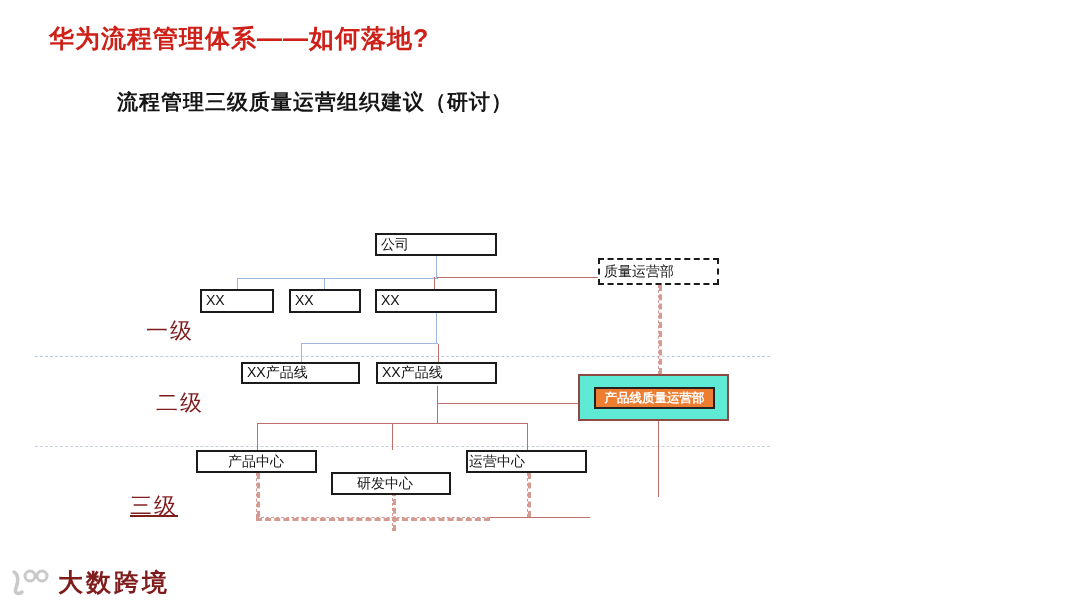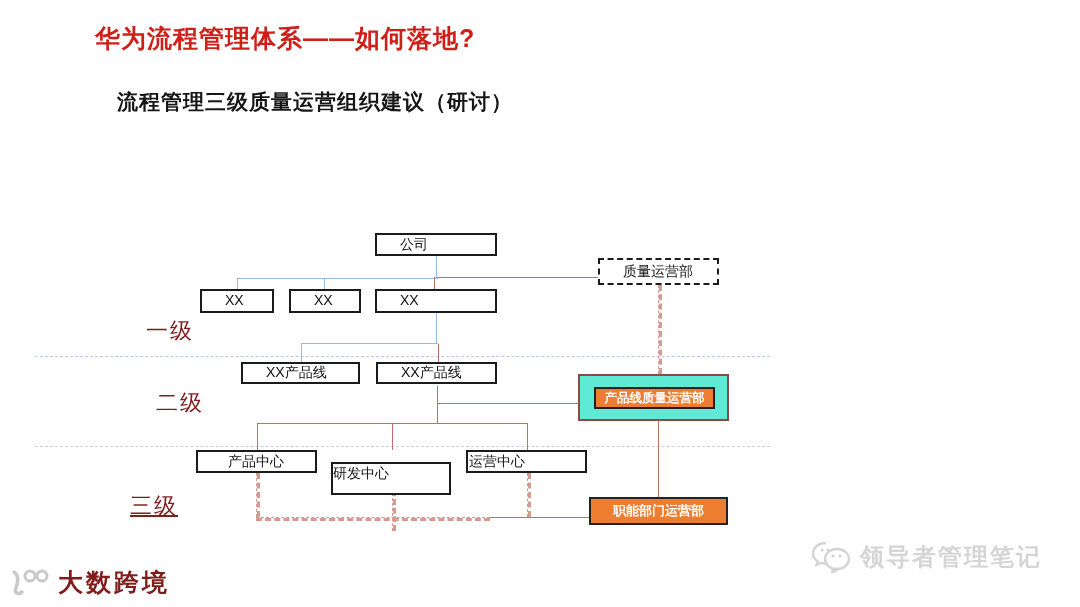--- a/index.html
+++ b/index.html
@@ -1,29 +1,29 @@
 <!DOCTYPE html>
 <html><head>
 <meta charset="utf-8">
 <style>
   * { box-sizing: border-box; margin: 0; padding: 0; }
   html,body { width:1080px; height:607px; background:#ffffff; overflow:hidden;
               font-family:"Liberation Sans", sans-serif; }
   .stage { position:relative; width:1080px; height:607px; background:#fff; }
 
   .slide-title { position:absolute; left:49px; top:22px; font-size:25px;
-                 font-weight:900; color:#CE2018; letter-spacing:1px; white-space:nowrap;margin-left:46px; }
+                 font-weight:900; color:#CE2018; letter-spacing:1px; white-space:nowrap; }
   .slide-subtitle { position:absolute; left:117px; top:88px; font-size:21px;
                     font-weight:800; color:#161616; letter-spacing:1px; white-space:nowrap; }
 
   .lvl { position:absolute; font-size:22px; color:#7f1d1d; font-weight:400; letter-spacing:2px; }
 
   .box { position:absolute; background:#fff; border:2px solid #1b1b1b;
          font-size:14px; color:#111; white-space:nowrap; overflow:hidden;
-         padding-left:23px; }
+         padding-left:4px; }
   .box-dashdot { border:2px dashed #1b1b1b; }
 
   .outer-red { position:absolute; background:#5eead4; border:2px solid #8E4A42; }
   .orange { position:absolute; background:#ED7D31; border:2px solid #222;
             color:#fff; font-weight:700; text-align:center; white-space:nowrap; overflow:hidden; }
 
   .hline, .vline { position:absolute; }
   .hline { height:0; border-top:1.5px solid #C0706A; }
   .vline { width:0;  border-left:1.5px solid #C0706A; }
   .blue  { border-color:#9DB8DC; }
@@ -86,44 +86,29 @@
   <div class="box" style="left:375px; top:289px; width:122px; height:24px; line-height:19px;">XX</div>
 
   <div class="box" style="left:241px; top:362px; width:119px; height:22px; line-height:17px;">XX产品线</div>
   <div class="box" style="left:376px; top:362px; width:121px; height:22px; line-height:17px;">XX产品线</div>
 
   <div class="outer-red" style="left:578px; top:374px; width:151px; height:47px;">
     <div class="orange" style="left:14px; top:11px; width:121px; height:22px; font-size:12.5px; line-height:18px;">产品线质量运营部</div>
   </div>
 
   <div class="box" style="left:196px; top:450px; width:121px; height:23px; line-height:18px; padding-left:30px;">产品中心</div>
-  <div class="box" style="left:331px; top:462px; width:120px; height:33px; line-height:18px; padding-left:0;">研发中心</div>
+  <div class="box" style="left:331px; top:472px; width:120px; height:23px; line-height:18px; padding-left:24px;">研发中心</div>
   <div class="box" style="left:466px; top:450px; width:121px; height:23px; line-height:18px; padding-left:1px;">运营中心</div>
 
-  <div class="orange" style="left:589px; top:497px; width:139px; height:28px; font-size:13px; line-height:24px;">职能部门运营部</div>
 
   <div class="wm-left">
     <span style="display:inline-flex;">
       <svg width="44" height="36" viewBox="0 0 44 36" fill="none" xmlns="http://www.w3.org/2000/svg">
         <path d="M6 8 C10 10, 11 16, 8 24 C6 29, 10 31, 14 28" stroke="#c9c9c9" stroke-width="3.5" fill="none" stroke-linecap="round"></path>
         <circle cx="22" cy="12" r="5" stroke="#c9c9c9" stroke-width="3" fill="none"></circle>
         <circle cx="34" cy="12" r="5" stroke="#c9c9c9" stroke-width="3" fill="none"></circle>
       </svg>
     </span>
     <span>大数跨境</span>
   </div>
 
-  <div class="wm-right">
-    <span style="display:inline-flex;">
-      <svg width="40" height="32" viewBox="0 0 40 32" xmlns="http://www.w3.org/2000/svg">
-        <path d="M14 2 C6 2, 1 7, 1 12.5 C1 15.8, 2.8 18.6, 5.6 20.4 L4.6 24 L8.8 21.8 C10.4 22.3, 12.2 22.6, 14 22.4" fill="none" stroke="#d4d4d4" stroke-width="2.4"></path>
-        <ellipse cx="25" cy="18" rx="12" ry="10" fill="none" stroke="#d4d4d4" stroke-width="2.4"></ellipse>
-        <path d="M21 28 L20 32 L26 28.5" fill="none" stroke="#d4d4d4" stroke-width="2.4"></path>
-        <circle cx="10" cy="9" r="1.6" fill="#d4d4d4"></circle>
-        <circle cx="16" cy="9" r="1.6" fill="#d4d4d4"></circle>
-        <circle cx="21" cy="15" r="1.6" fill="#d4d4d4"></circle>
-        <circle cx="28" cy="15" r="1.6" fill="#d4d4d4"></circle>
-      </svg>
-    </span>
-    <span>领导者管理笔记</span>
-  </div>
 
 </div>
 
 </body></html>

